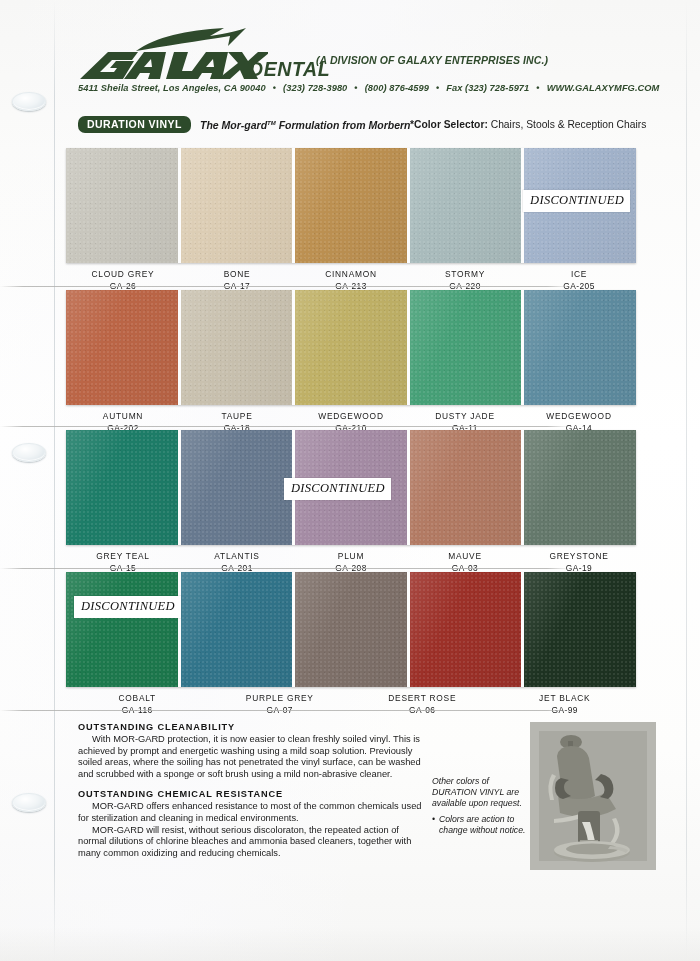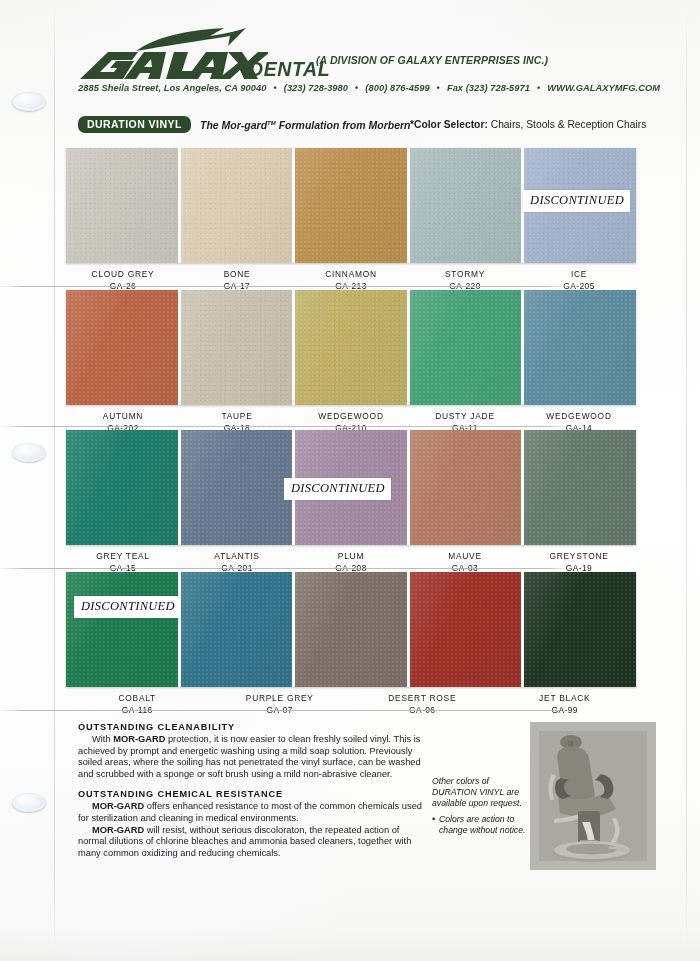--- a/index.html
+++ b/index.html
@@ -123,21 +123,21 @@
   .rowline.a { top: 286px; }
   .rowline.b { top: 426px; }
   .rowline.c { top: 568px; }
   .rowline.d { top: 710px; }
 
   
   .bottom { position: absolute; left: 78px; top: 722px; width: 350px; }
   .bhead { font-size: 9.2px; font-weight: bold; letter-spacing: .85px; color: #141414; margin-bottom: 2px; }
   .bpara { font-size: 9.3px; line-height: 11.6px; color: #1a1a1a; margin-bottom: 9px; }
   .bpara .ind { display:block; text-indent: 14px; }
-  .bpara b { font-weight: bold; }
+  .bpara b { font-weight: normal; }
 
   .sidenote { position: absolute; left: 432px; top: 776px; width: 96px;
               font-size: 8.7px; font-style: italic; line-height: 11px; color: #1a1a1a; }
   .sidenote .blk { margin-bottom: 5px; }
   .sidenote .bullet { position: relative; padding-left: 7px; }
   .sidenote .bullet::before { content: "\2022"; position: absolute; left: 0; top: 0; }
 
   
   .photo { position: absolute; left: 530px; top: 722px; width: 126px; height: 148px;
            background: #b5b5af; overflow: hidden; }
@@ -170,21 +170,21 @@
           <path d="M128 25 L150 25 L144 52 L132 52 L134 46 L124 46 L120 52 L108 52 Z M135 32 L128 40 L136 40 Z"></path>
           <path d="M150 25 L164 25 L170 34 L180 25 L192 25 L174 40 L180 52 L166 52 L162 43 L152 52 L140 52 L160 36 Z"></path>
         </g>
       </svg>
     </div>
 
     <div class="brand-dental">DENTAL</div>
     <div class="brand-division">(A DIVISION OF GALAXY ENTERPRISES INC.)</div>
 
     <div class="contact-line">
-      <span>2885 Sheila Street, Los Angeles, CA 90040</span><span class="dot">•</span><span>(323) 728-3980</span><span class="dot">•</span><span>(800) 876-4599</span><span class="dot">•</span><span>Fax (323) 728-5971</span><span class="dot">•</span><span>WWW.GALAXYMFG.COM</span>
+      <span>5411 Sheila Street, Los Angeles, CA 90040</span><span class="dot">•</span><span>(323) 728-3980</span><span class="dot">•</span><span>(800) 876-4599</span><span class="dot">•</span><span>Fax (323) 728-5971</span><span class="dot">•</span><span>WWW.GALAXYMFG.COM</span>
     </div>
   </div>
 
   <div class="subbanner">
     <div class="pill">DURATION VINYL</div>
     <div class="subtitle"><span>The Mor-gard</span><sup>TM</sup><span> Formulation from Morbern</span></div>
     <div class="selector"><b>*Color Selector:</b> <span>Chairs, Stools &amp; Reception Chairs</span></div>
   </div>
 
   <div class="row r1">

